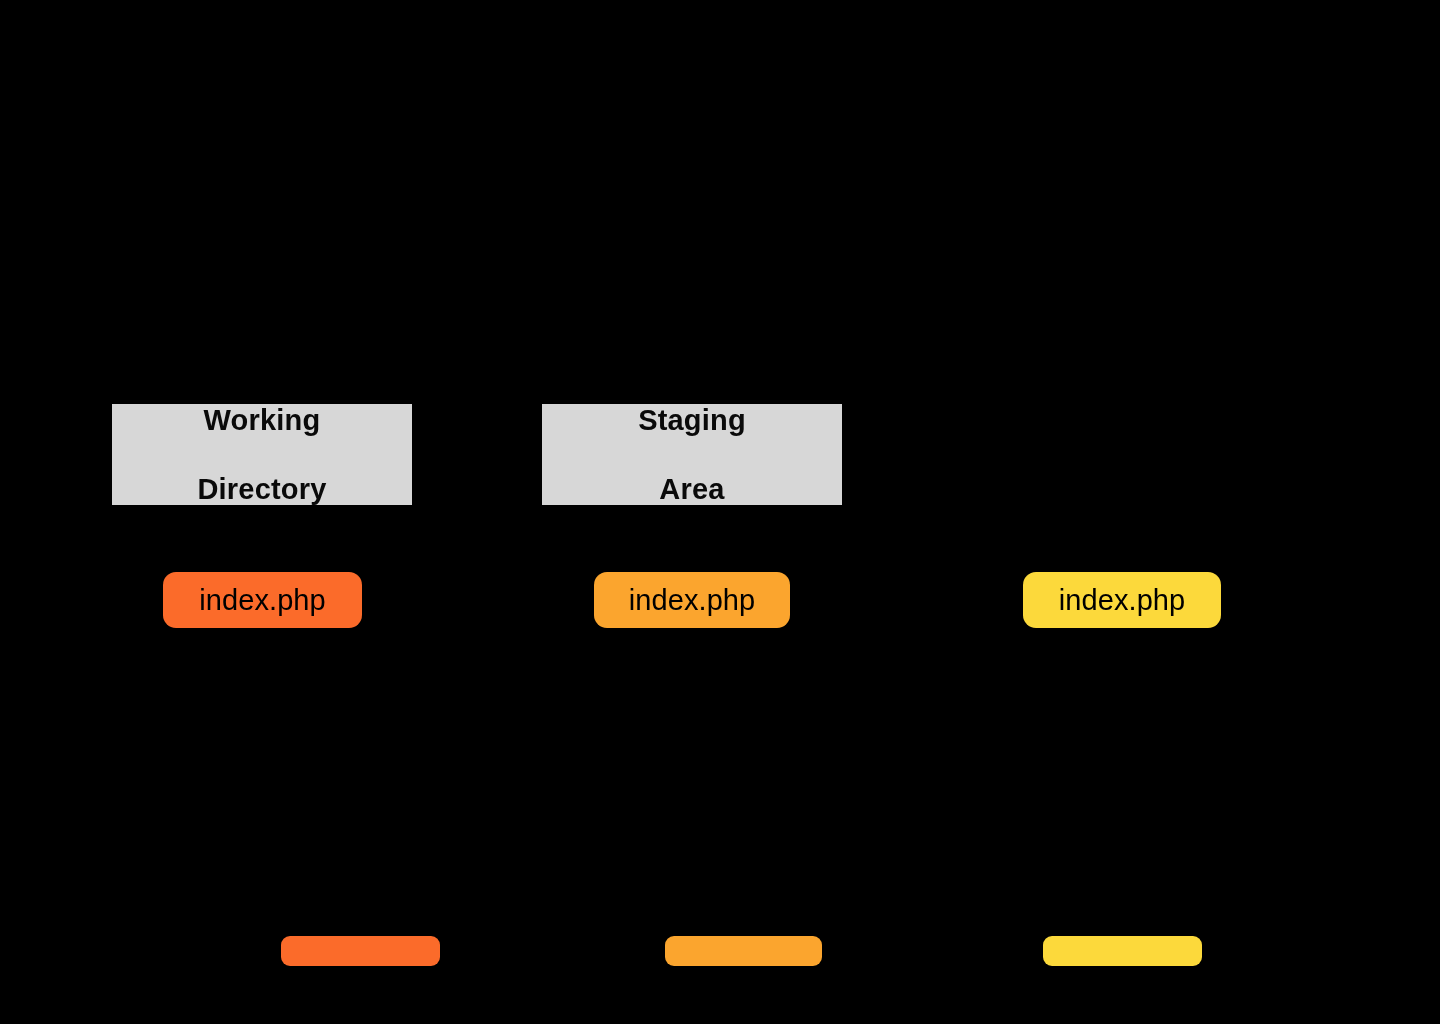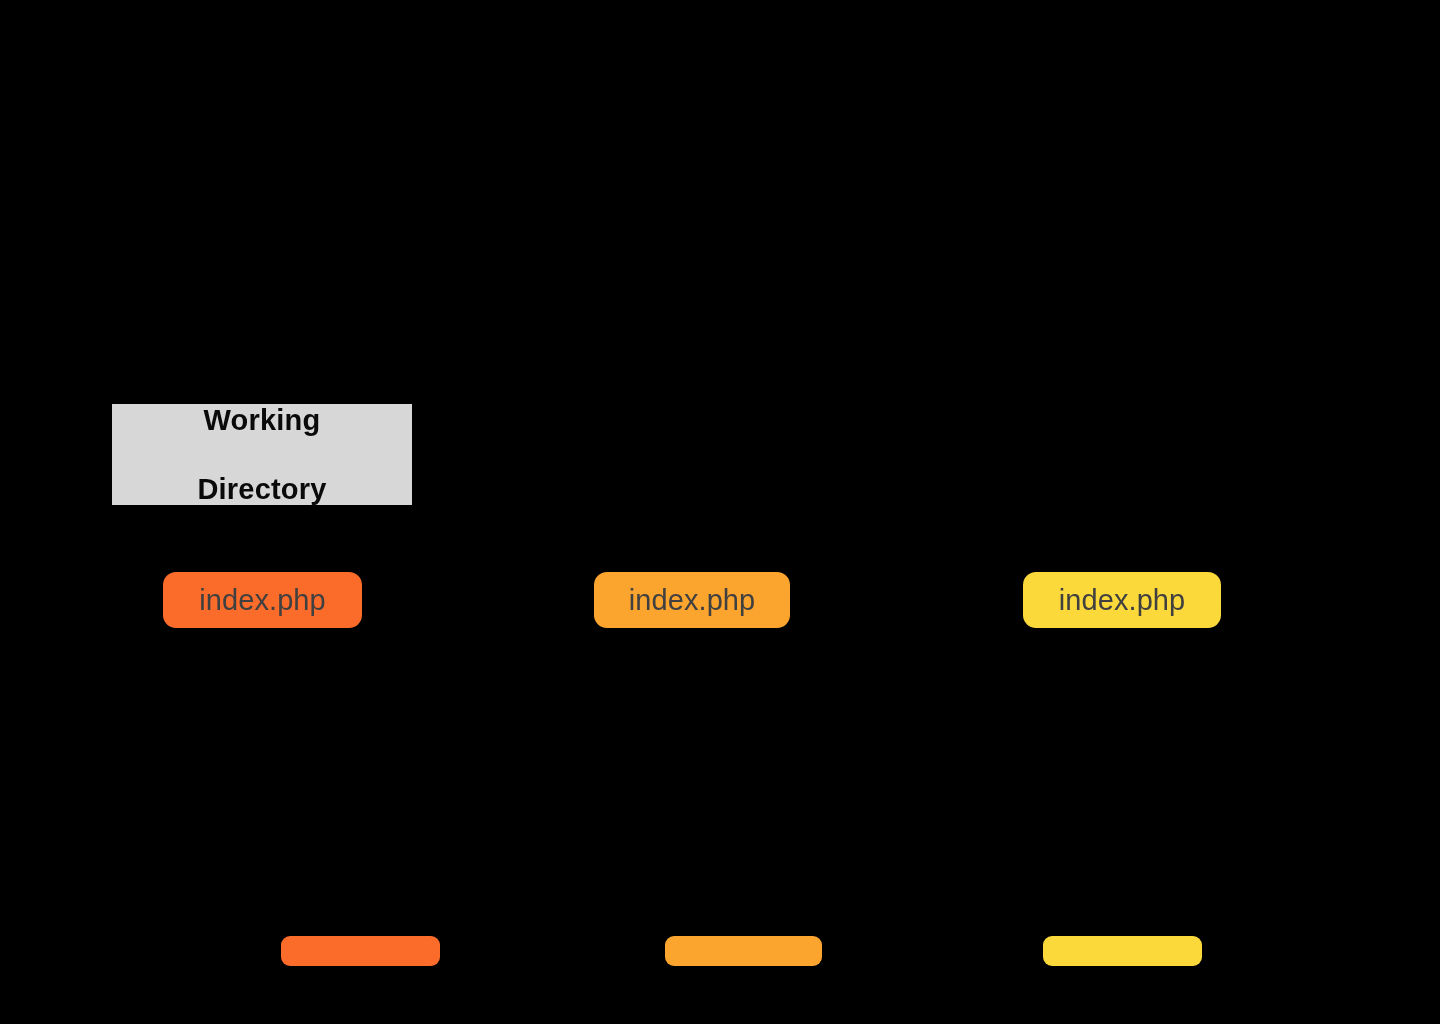--- a/index.html
+++ b/index.html
@@ -49,21 +49,21 @@
   .file-pill {
     position: absolute;
     height: 56px;
     border-radius: 13px;
     display: flex;
     align-items: center;
     justify-content: center;
     box-sizing: border-box;
   }
   .file-pill .pill-label {
-    color: #404040;
+    color: #000000;
     font-size: 29px;
     font-weight: 400;
     letter-spacing: 0.1px;
     white-space: nowrap;
   }
 
   
   .bottom-bar {
     position: absolute;
     height: 30px;
@@ -94,20 +94,24 @@
     <span class="line">Working</span>
     <span class="line">Directory</span>
   </div>
 
   <div class="file-pill pill-1" style="background:#fb6b2a;">
     <span class="pill-label">index.php</span>
   </div>
 
   <div class="bottom-bar bar-1" style="background:#fb6b2a;"></div>
 
+  <div class="stage-header col-2 row-header">
+    <span class="line">Staging</span>
+    <span class="line">Area</span>
+  </div>
 
   <div class="file-pill pill-2" style="background:#fba52e;">
     <span class="pill-label">index.php</span>
   </div>
 
   <div class="bottom-bar bar-2" style="background:#fba52e;"></div>
 
 
   <div class="file-pill pill-3" style="background:#fcd93b;">
     <span class="pill-label">index.php</span>

